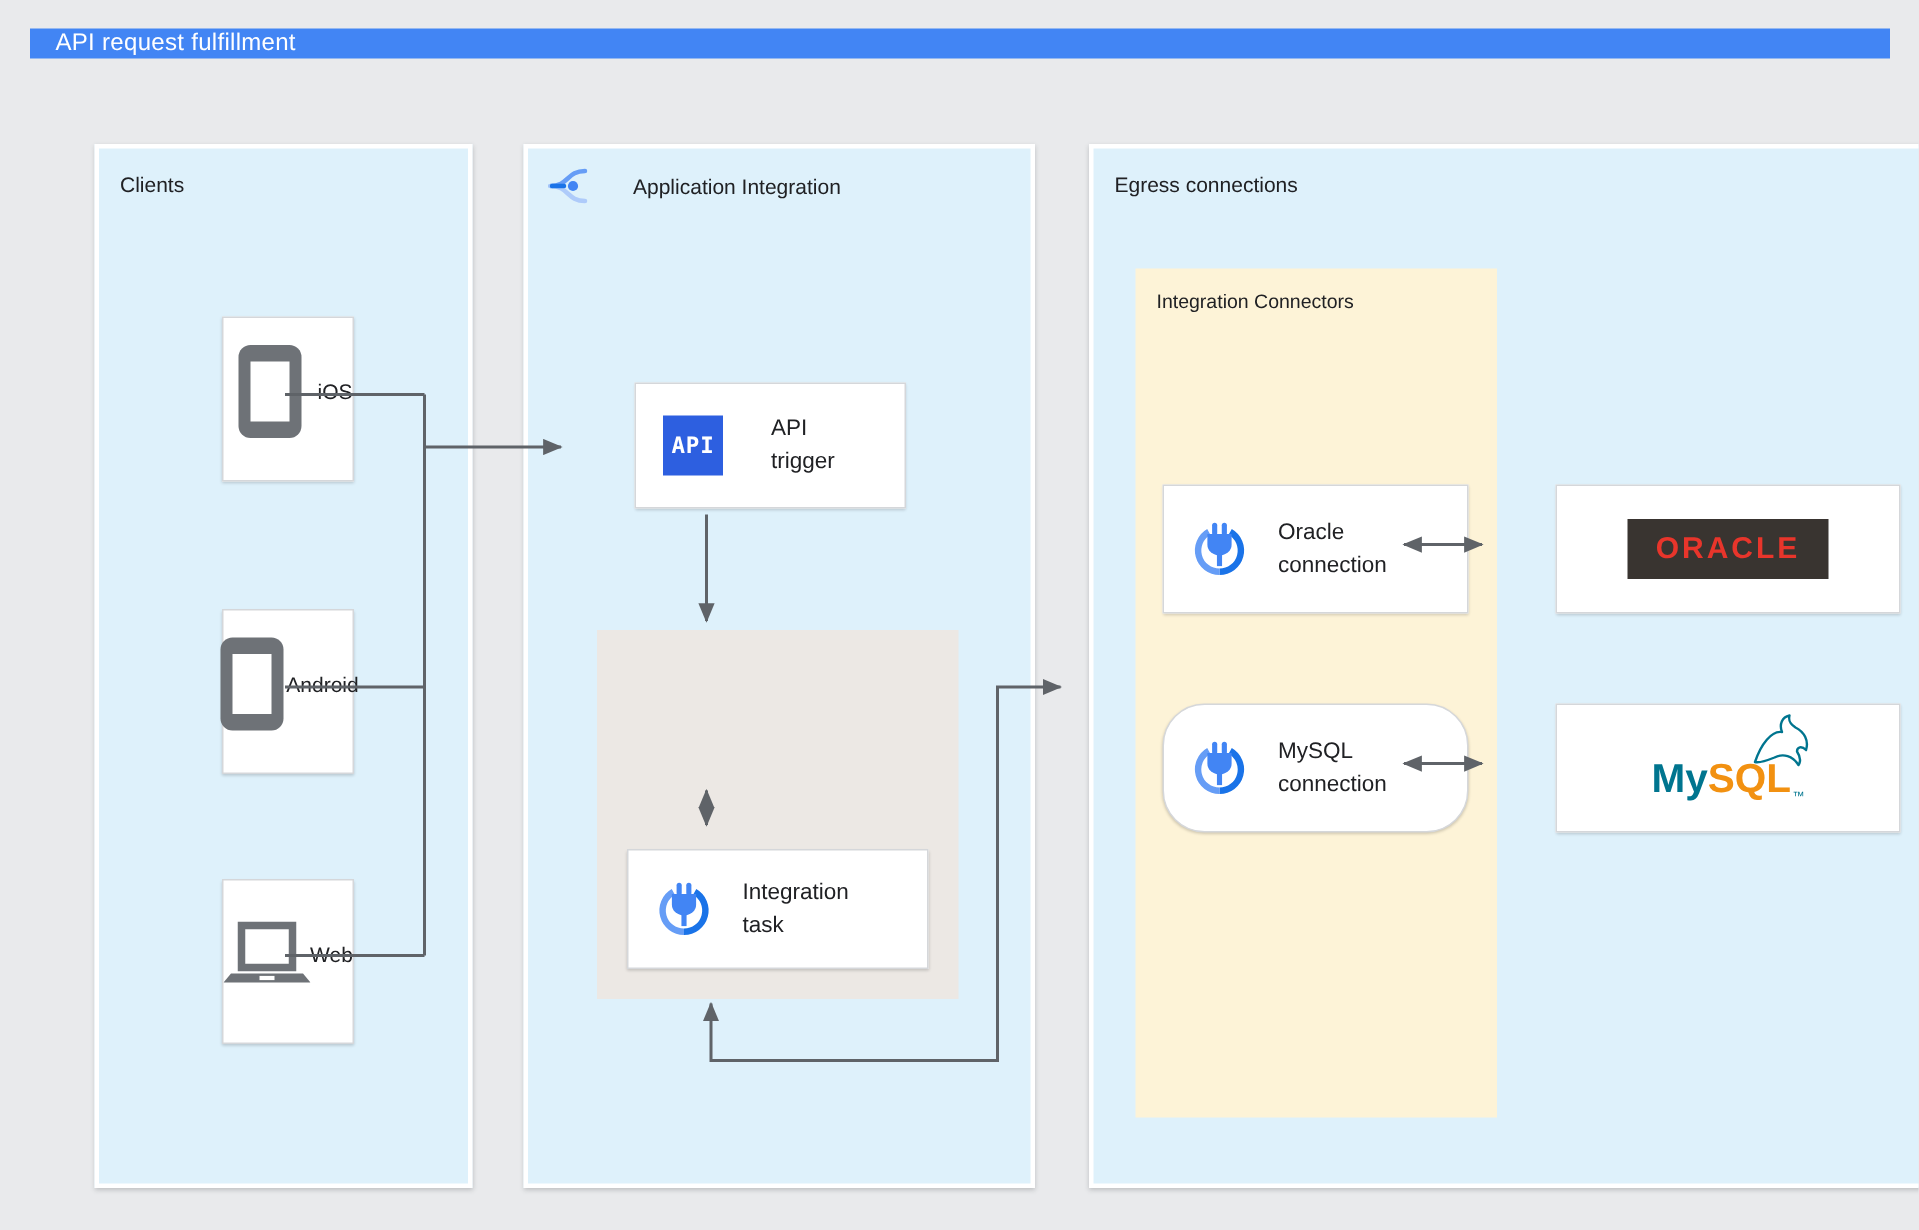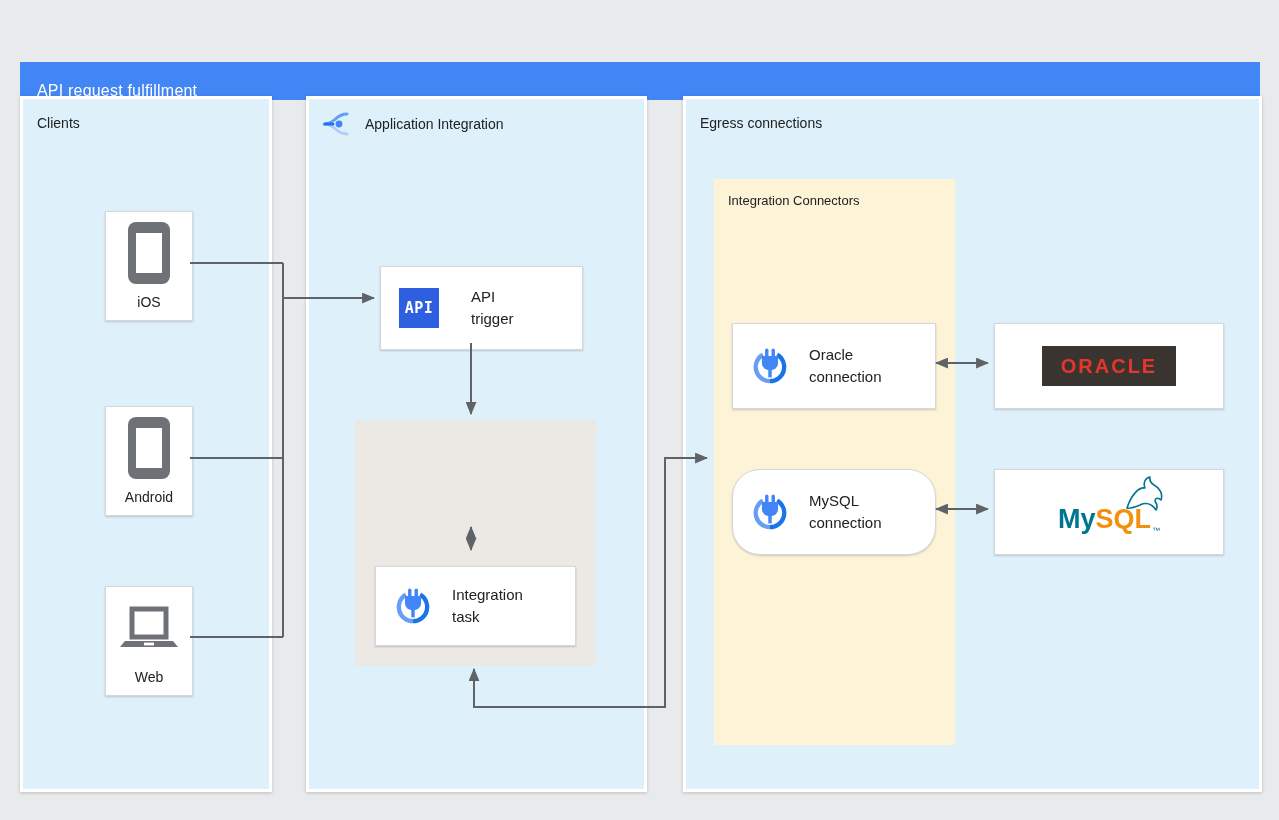--- a/index.html
+++ b/index.html
@@ -1,60 +1,60 @@
 <!DOCTYPE html>
 <html style="--header_bg: #4285f4; --header_text: #ffffff; --canvas_bg: #e9eaec; --panel_bg: #def1fb; --connectors_panel_bg: #fdf3d7; --integration_group_bg: #ece8e4; --node_border: #d5d7da; --line: #5f6368; --text: #202124; --client_icon: #6e7277; --api_icon_bg: #2d5fe0; --oracle_chip_bg: #393430; --oracle_red: #e8352b; --mysql_teal: #00758f; --mysql_orange: #f29111;"><head>
 <meta charset="utf-8">
 <style>
   html,body{margin:0;padding:0;}
   body{font-family:"Liberation Sans", sans-serif; background:#e9eaec;}
   .canvas{position:relative;width:1279px;height:820px;background:var(--canvas_bg,#e9eaec);overflow:hidden;}
 
   
-  .titlebar{position:absolute;left:20px;top:19px;width:1240px;height:38px;
-    background:var(--header_bg,#4285f4);display:flex;align-items:flex-end;box-sizing:border-box;padding-left:17px;margin-top:43px;}
+  .titlebar{position:absolute;left:20px;top:19px;width:1240px;height:20px;
+    background:var(--header_bg,#4285f4);display:flex;align-items:center;box-sizing:border-box;padding-left:17px;}
   .titlebar span{color:var(--header_text,#ffffff);font-size:16px;letter-spacing:.2px;}
 
   
   .panel{position:absolute;background:var(--panel_bg,#def1fb);border:3px solid #ffffff;
-    box-sizing:border-box;box-shadow:0 1px 3px rgba(60,64,67,.25);}
+    box-sizing:border-box;box-shadow:0 1px 3px rgba(60,64,67,.25);margin-left:43px;}
   .panel-clients{left:20px;top:96px;width:252px;height:696px;}
   .panel-appint{left:306px;top:96px;width:341px;height:696px;}
   .panel-egress{left:683px;top:96px;width:579px;height:696px;}
   .panel-label{position:absolute;left:14px;top:16px;font-size:14px;color:var(--text,#202124);}
-  .appint-head{position:absolute;left:10px;top:10px;display:flex;align-items:center;gap:16px;}
+  .appint-head{position:absolute;left:10px;top:10px;display:flex;align-items:center;gap:30px;}
   .appint-head .panel-label-inline{font-size:14px;color:var(--text,#202124);}
 
   
   .yellow-panel{position:absolute;left:28px;top:80px;width:241px;height:566px;
     background:var(--connectors_panel_bg,#fdf3d7);}
   .yellow-panel .panel-label{font-size:13px;top:14px;}
   .beige-panel{position:absolute;left:46px;top:321px;width:241px;height:246px;
     background:var(--integration_group_bg,#ece8e4);}
 
   
   .node{position:absolute;background:#ffffff;border:1px solid var(--node_border,#d5d7da);
     box-sizing:border-box;box-shadow:0 1px 2px rgba(0,0,0,.18);
     display:flex;align-items:center;gap:20px;padding-left:18px;}
   .node-label{font-size:15px;line-height:1.45;color:var(--text,#202124);white-space:pre-line;}
 
-  .api-trigger{left:71px;top:167px;width:203px;height:84px;gap:32px;}
+  .api-trigger{left:71px;top:156px;width:181px;height:84px;gap:32px;}
   .data-mapping{left:20px;top:20px;width:201px;height:77px;}
   .connectors-task{left:20px;top:146px;width:201px;height:80px;}
   .oracle-conn{left:18px;top:144px;width:204px;height:86px;}
   .mysql-conn{left:18px;top:290px;width:204px;height:86px;border-radius:28px;}
 
   .api-icon{width:40px;height:40px;background:var(--api_icon_bg,#2d5fe0);color:#fff;flex:none;
     display:flex;align-items:center;justify-content:center;
     font-family:"DejaVu Sans Mono",monospace;font-weight:bold;font-size:15px;letter-spacing:.5px;}
 
   
   .client-box{position:absolute;width:88px;height:110px;background:#fff;border:1px solid var(--node_border,#d5d7da);
     box-sizing:border-box;box-shadow:0 1px 2px rgba(0,0,0,.18);
-    display:flex;flex-direction:column;align-items:center;justify-content:space-between;padding-bottom:10px;}
+    display:flex;align-items:center;justify-content:center;padding-bottom:10px;}
   .client-box .icon-wrap{flex:1;display:flex;align-items:center;justify-content:center;}
   .client-label{font-size:14px;color:var(--text,#202124);}
   .cb-ios{left:82px;top:112px;}
   .cb-android{left:82px;top:307px;}
   .cb-web{left:82px;top:487px;}
 
   
   .logo-box{position:absolute;width:230px;height:86px;background:#fff;border:1px solid var(--node_border,#d5d7da);
     box-sizing:border-box;box-shadow:0 1px 2px rgba(0,0,0,.18);
     display:flex;align-items:center;justify-content:center;}

